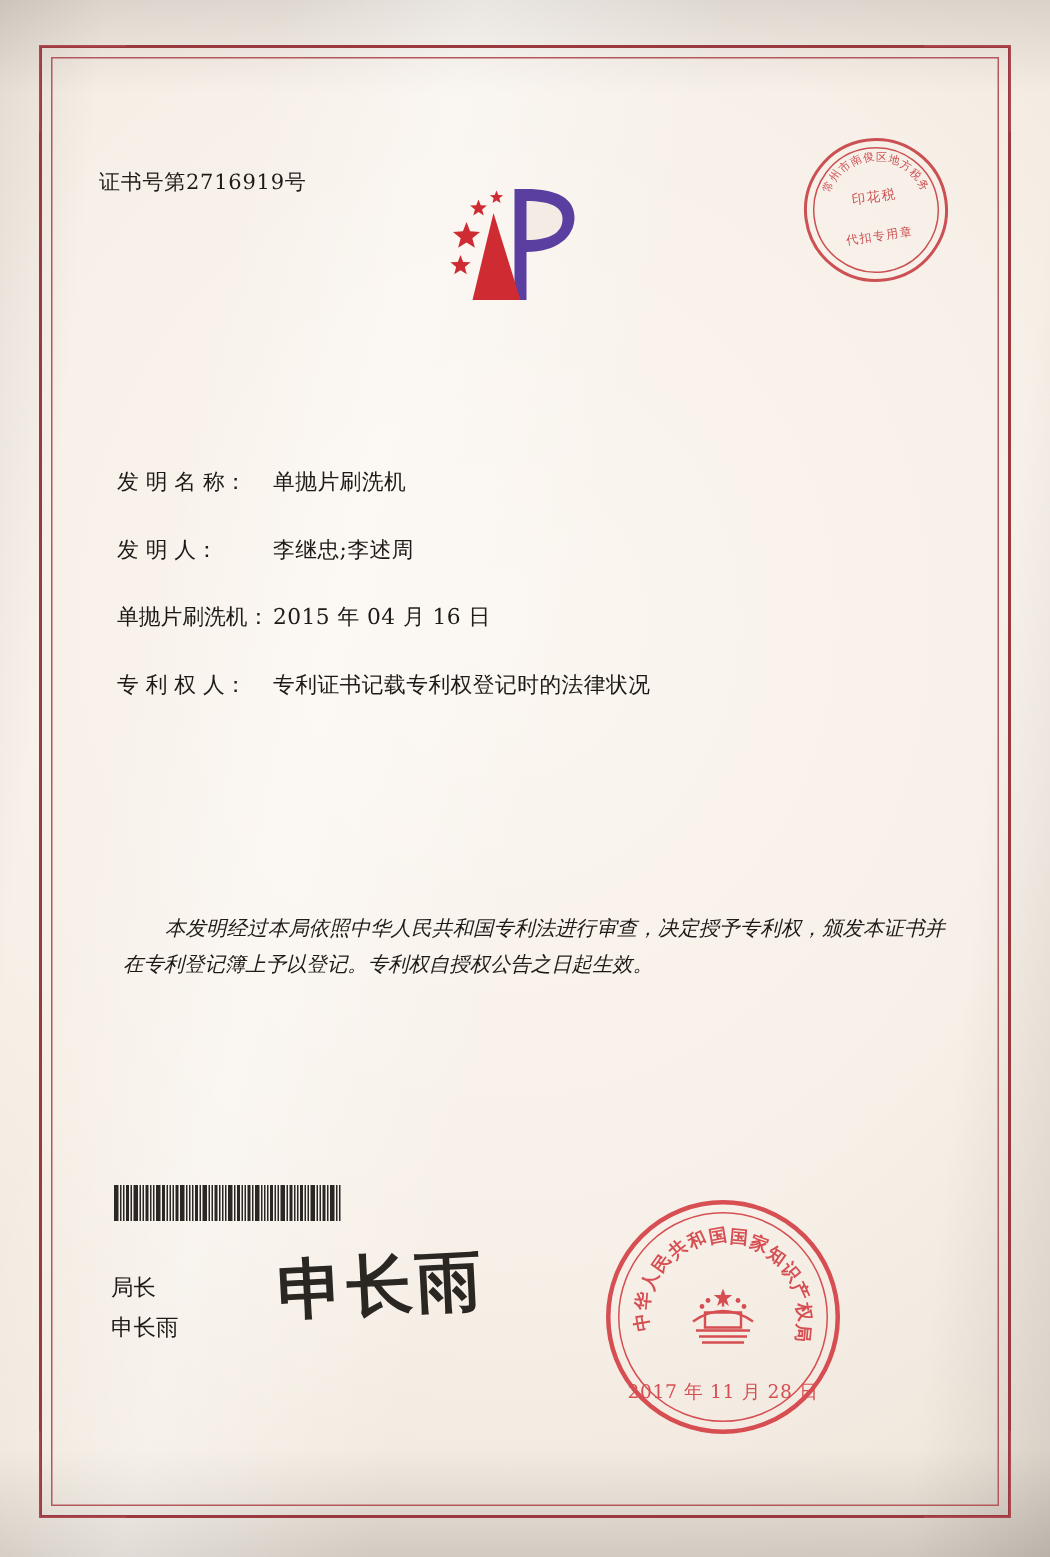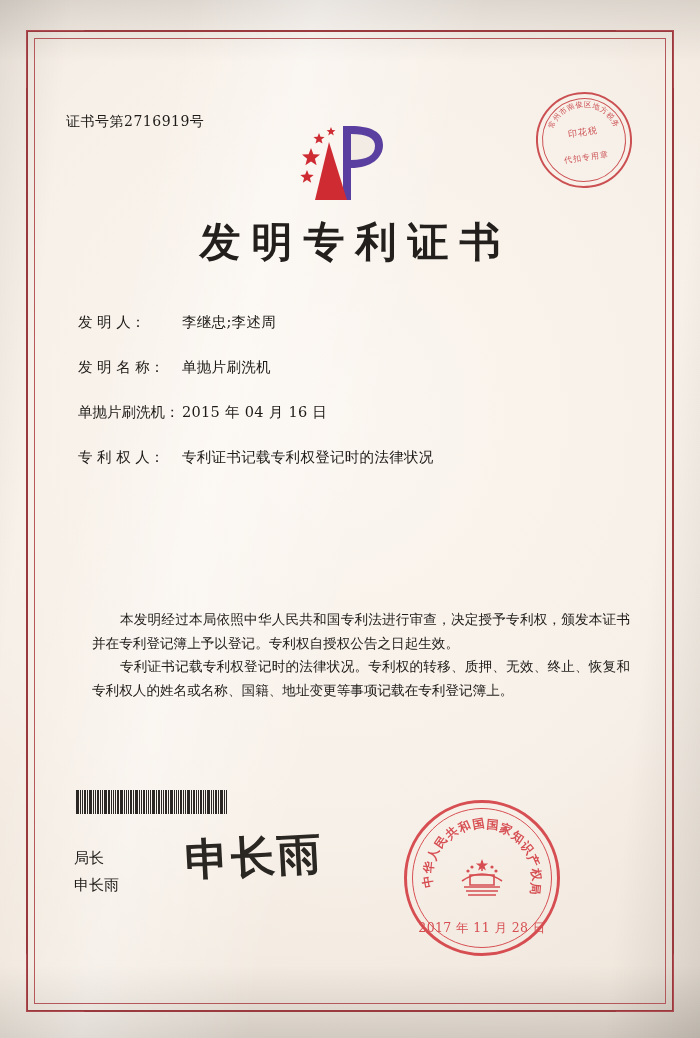--- a/index.html
+++ b/index.html
@@ -198,22 +198,23 @@
     left: 76px;
     right: 70px;
     top: 608px;
     font-family: "DejaVu Serif", "Liberation Serif", serif;
     font-size: 13.6px;
     line-height: 23.5px;
     color: #1d1a17;
     text-align: justify;
   }
   .body-text p {
-    margin: 0 0 0 16px;
+    margin: 0 0 0 6px;
     text-indent: 28px;
+    font-style: italic;
   }
 
   
   .barcode {
     position: absolute;
     left: 76px;
     top: 790px;
     width: 198px;
     height: 24px;
     display: flex;
@@ -350,40 +351,38 @@
         <span style="transform:rotate(8deg)   translate(0,-40px) rotate(0deg);">区</span>
         <span style="transform:rotate(22deg)  translate(0,-40px) rotate(0deg);">地</span>
         <span style="transform:rotate(36deg)  translate(0,-40px) rotate(0deg);">方</span>
         <span style="transform:rotate(50deg)  translate(0,-40px) rotate(0deg);">税</span>
         <span style="transform:rotate(64deg)  translate(0,-40px) rotate(0deg);">务</span>
       </div>
       <div class="mid">印花税</div>
       <div class="mid2">代扣专用章</div>
     </div>
 
-    <div class="title">发明专利证书</div>
 
     <div class="fields">
       <div class="field">
+        <span class="lbl">发 明 名 称：</span><span class="val">单抛片刷洗机</span>
+      </div>
+      <div class="field">
         <span class="lbl">发 明 人：</span><span class="val">李继忠;李述周</span>
-      </div>
-      <div class="field">
-        <span class="lbl">发 明 名 称：</span><span class="val">单抛片刷洗机</span>
       </div>
       <div class="field">
         <span class="lbl">单抛片刷洗机：</span><span class="val">2015 年 04 月 16 日</span>
       </div>
       <div class="field">
         <span class="lbl">专 利 权 人：</span><span class="val">专利证书记载专利权登记时的法律状况</span>
       </div>
     </div>
 
     <div class="body-text">
       <p>本发明经过本局依照中华人民共和国专利法进行审查，决定授予专利权，颁发本证书并在专利登记簿上予以登记。专利权自授权公告之日起生效。</p>
-      <p>专利证书记载专利权登记时的法律状况。专利权的转移、质押、无效、终止、恢复和专利权人的姓名或名称、国籍、地址变更等事项记载在专利登记簿上。</p>
     </div>
 
     <div class="barcode" id="barcode">
         <i style="width: 3px;"></i>
         <i style="width: 1px;"></i>
         <i style="width: 1px;"></i>
         <i style="width: 2px;"></i>
         <i style="width: 1px;"></i>
         <i style="width: 3px;"></i>
         <i style="width: 1px;"></i>

